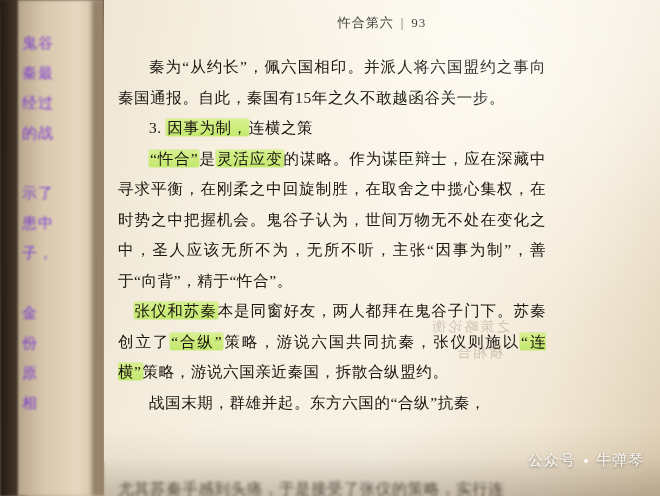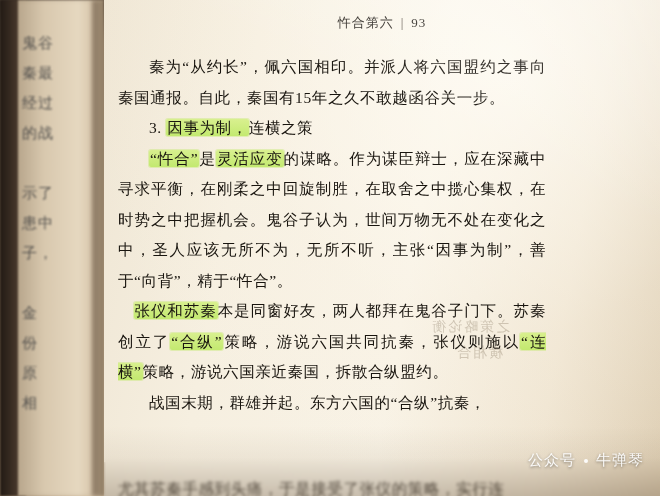--- a/index.html
+++ b/index.html
@@ -66,21 +66,21 @@
     left: 92px; top: 0;
     width: 26px; height: 496px;
     background: linear-gradient(90deg, rgba(70,52,36,0.55) 0%, rgba(110,88,64,0.25) 55%, rgba(255,255,255,0) 100%);
     filter: blur(2px);
   }
   .left-col {
     position: absolute;
     left: 22px;
     top: 28px;
     width: 74px;
-    color: #404040;
+    color: #6d28d9;
     font-size: 15px;
     line-height: 30px;
     letter-spacing: 1px;
     filter: blur(0.9px);
     opacity: 0.88;
     white-space: pre-line;
   }
 
   
   .main-page {

